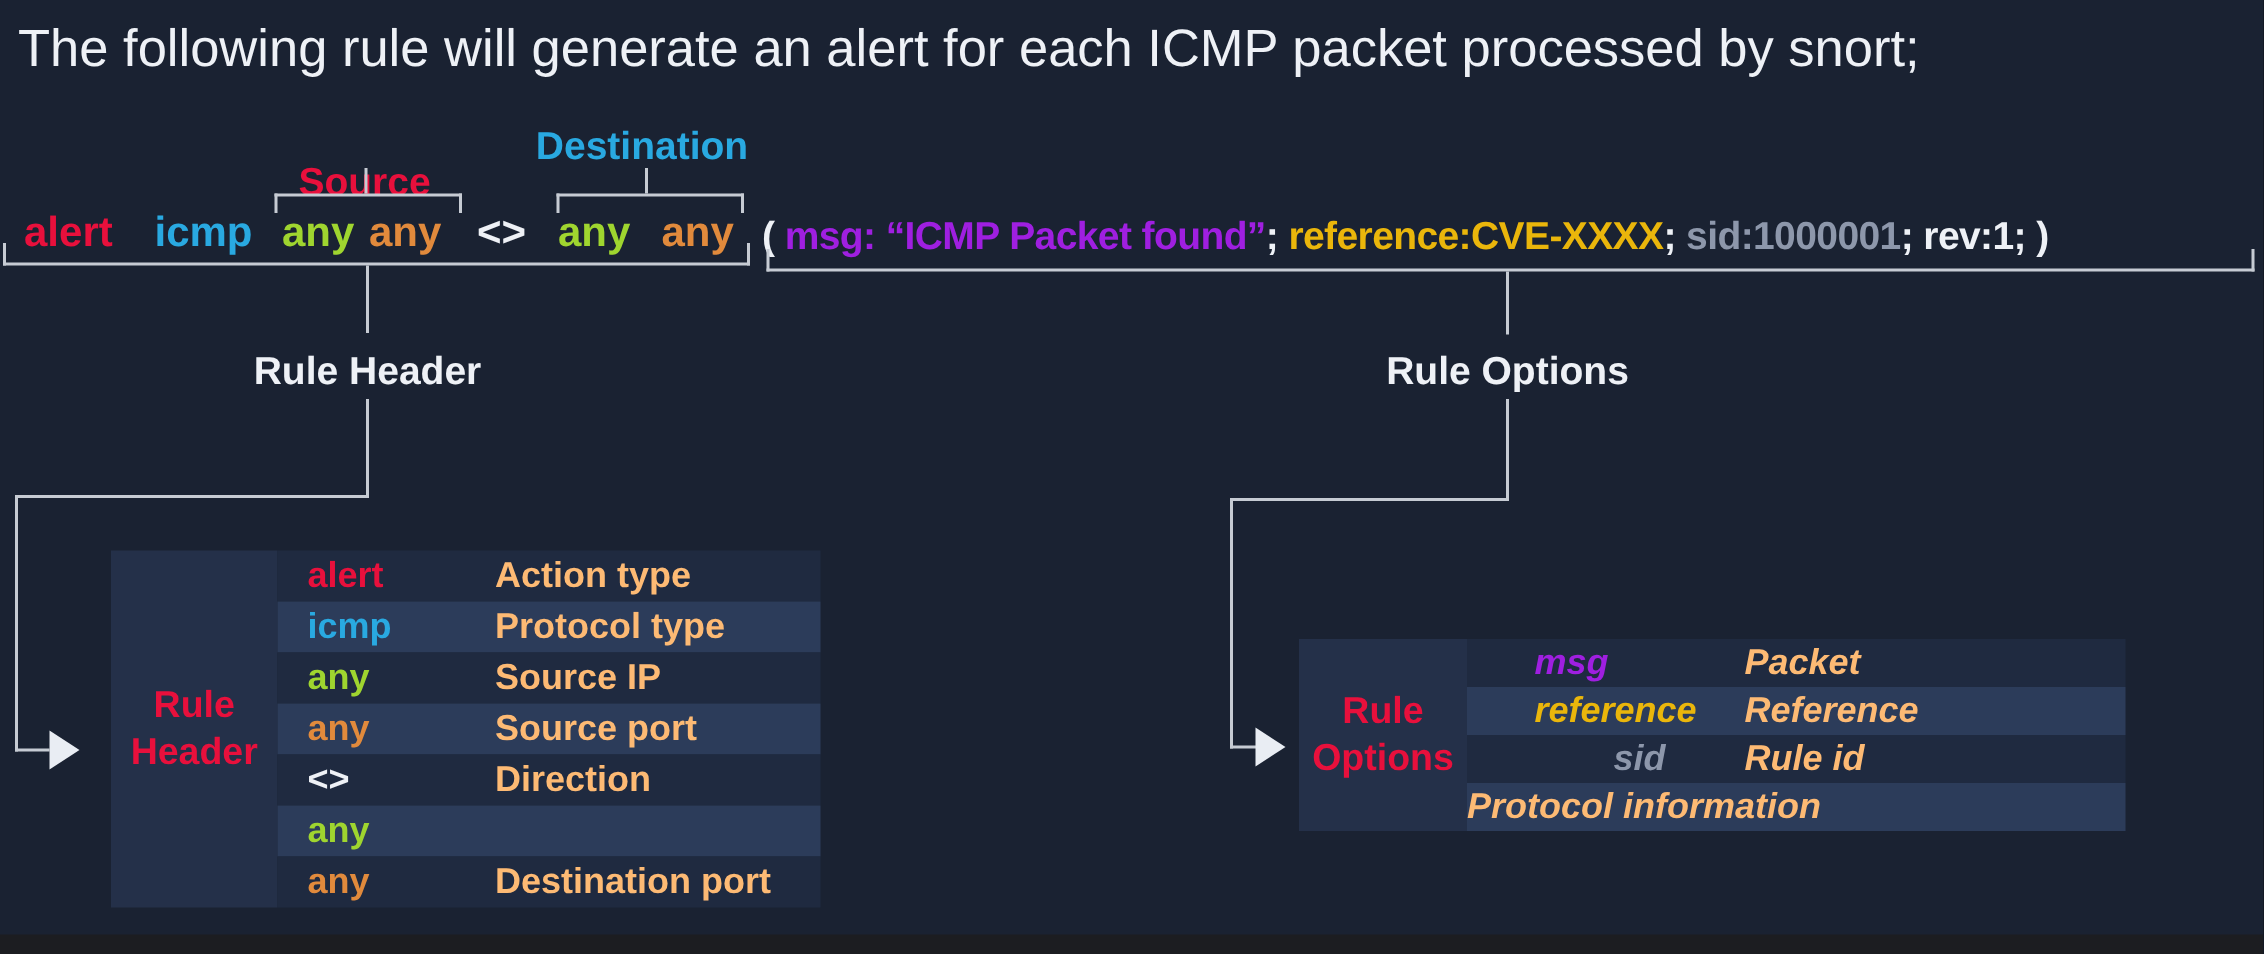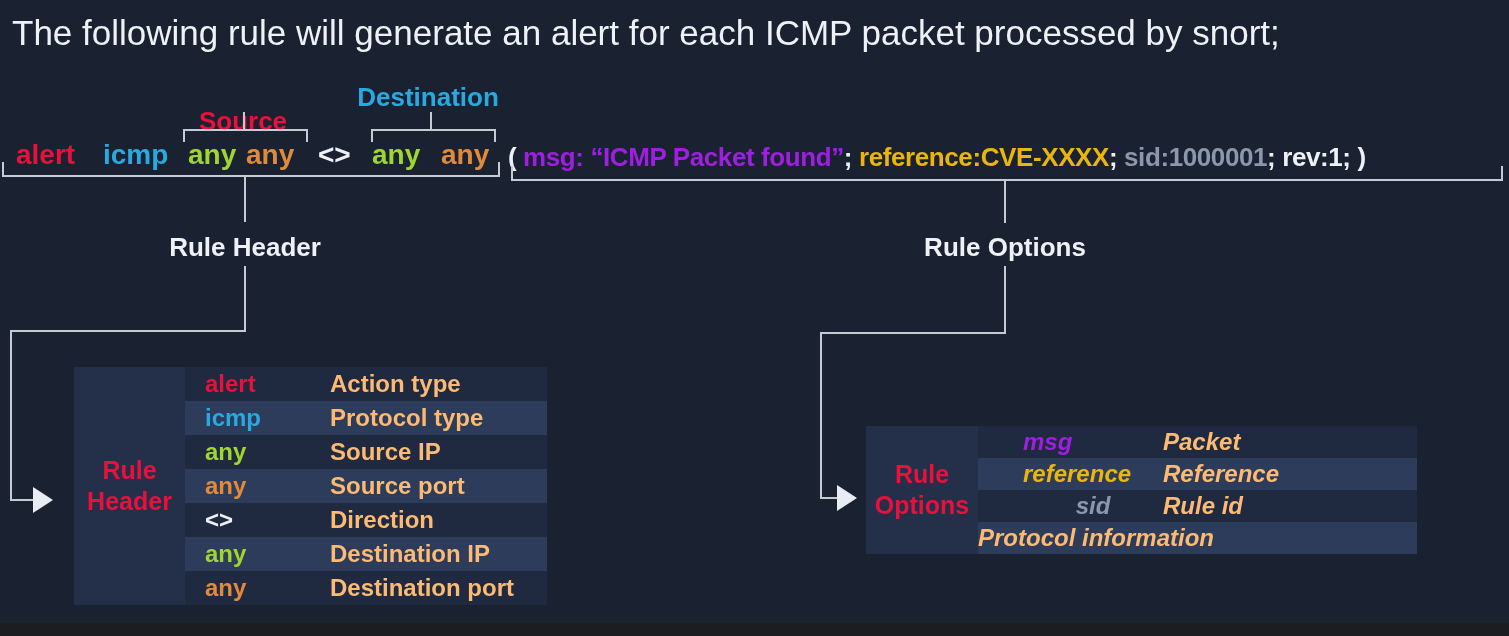--- a/index.html
+++ b/index.html
@@ -127,21 +127,20 @@
         <div class="trow light">
           <span class="tval" style="color: rgb(225, 138, 60);">any</span>
           <span class="tdesc">Source port</span>
         </div>
         <div class="trow dark">
           <span class="tval" style="color: rgb(238, 241, 246);">&lt;&gt;</span>
           <span class="tdesc">Direction</span>
         </div>
         <div class="trow light">
           <span class="tval" style="color: rgb(159, 213, 47);">any</span>
-          <span class="tdesc">Destination IP</span>
         </div>
         <div class="trow dark">
           <span class="tval" style="color: rgb(225, 138, 60);">any</span>
           <span class="tdesc">Destination port</span>
         </div>
       </div>
   </div>
 
   <div class="abs map-table" style="left:866px;top:426px;">
     <div class="map-col" style="width:112px;height:128px;color:#e8103c;">Rule Options</div>

